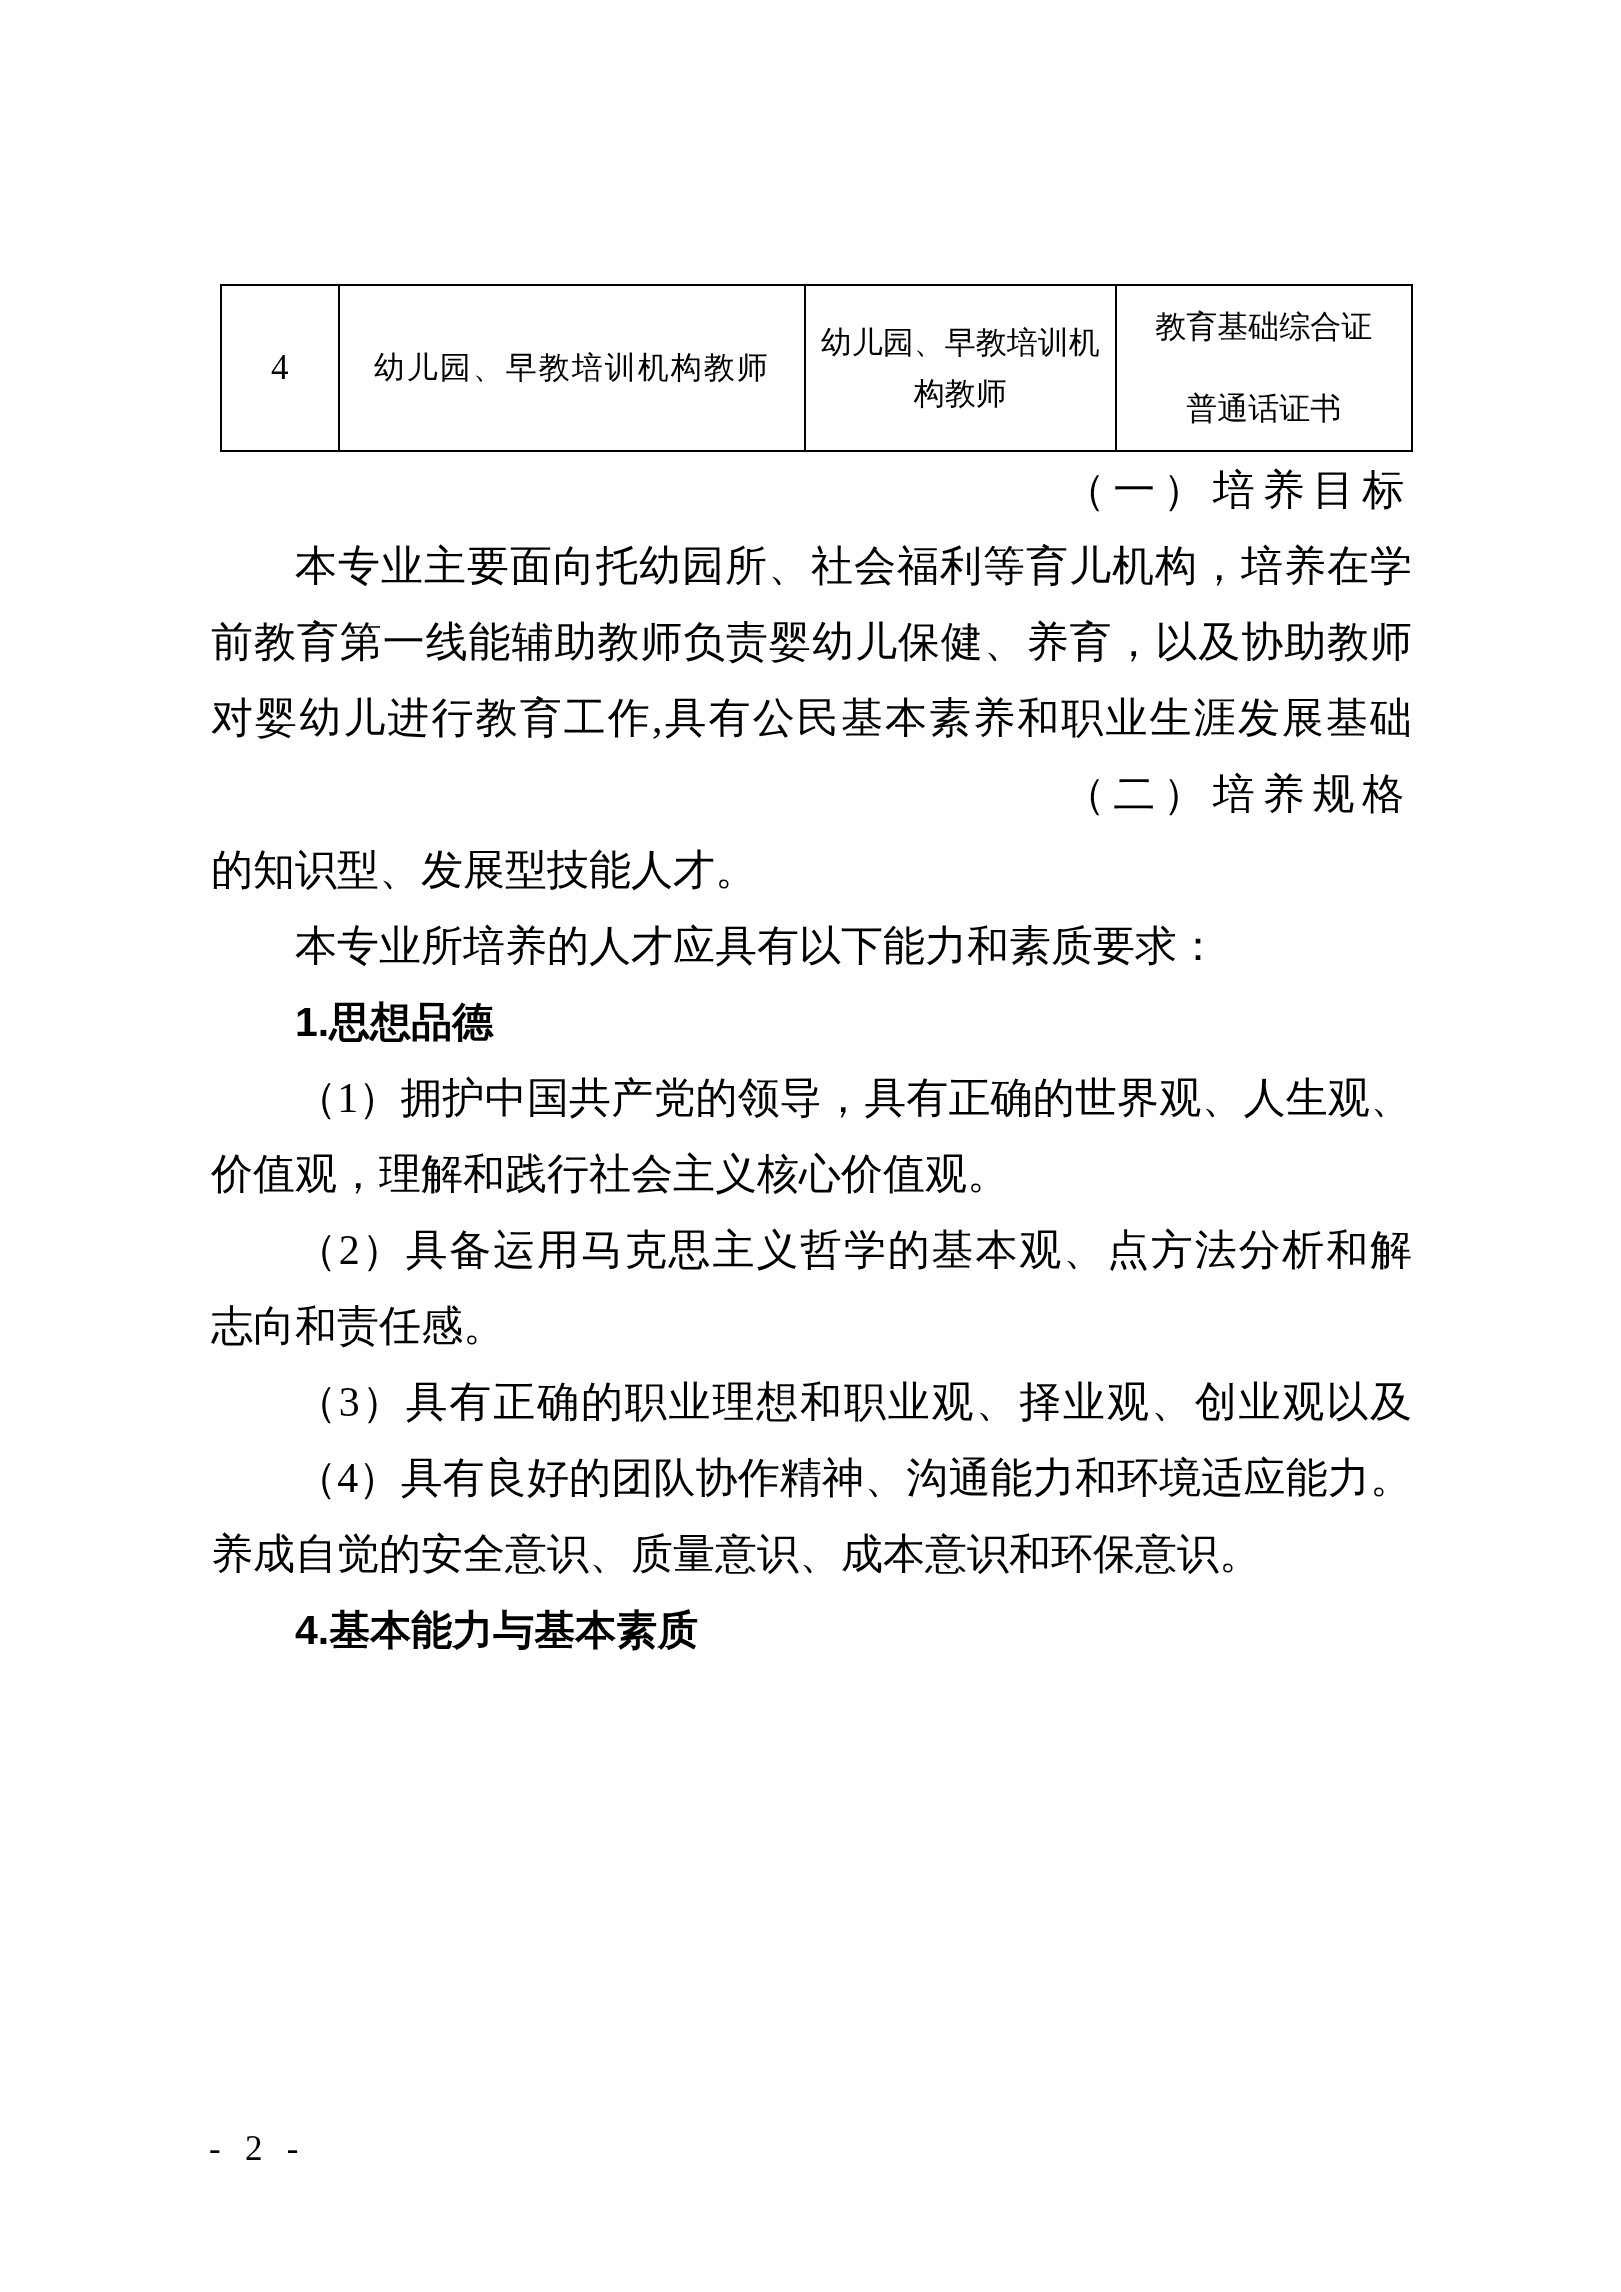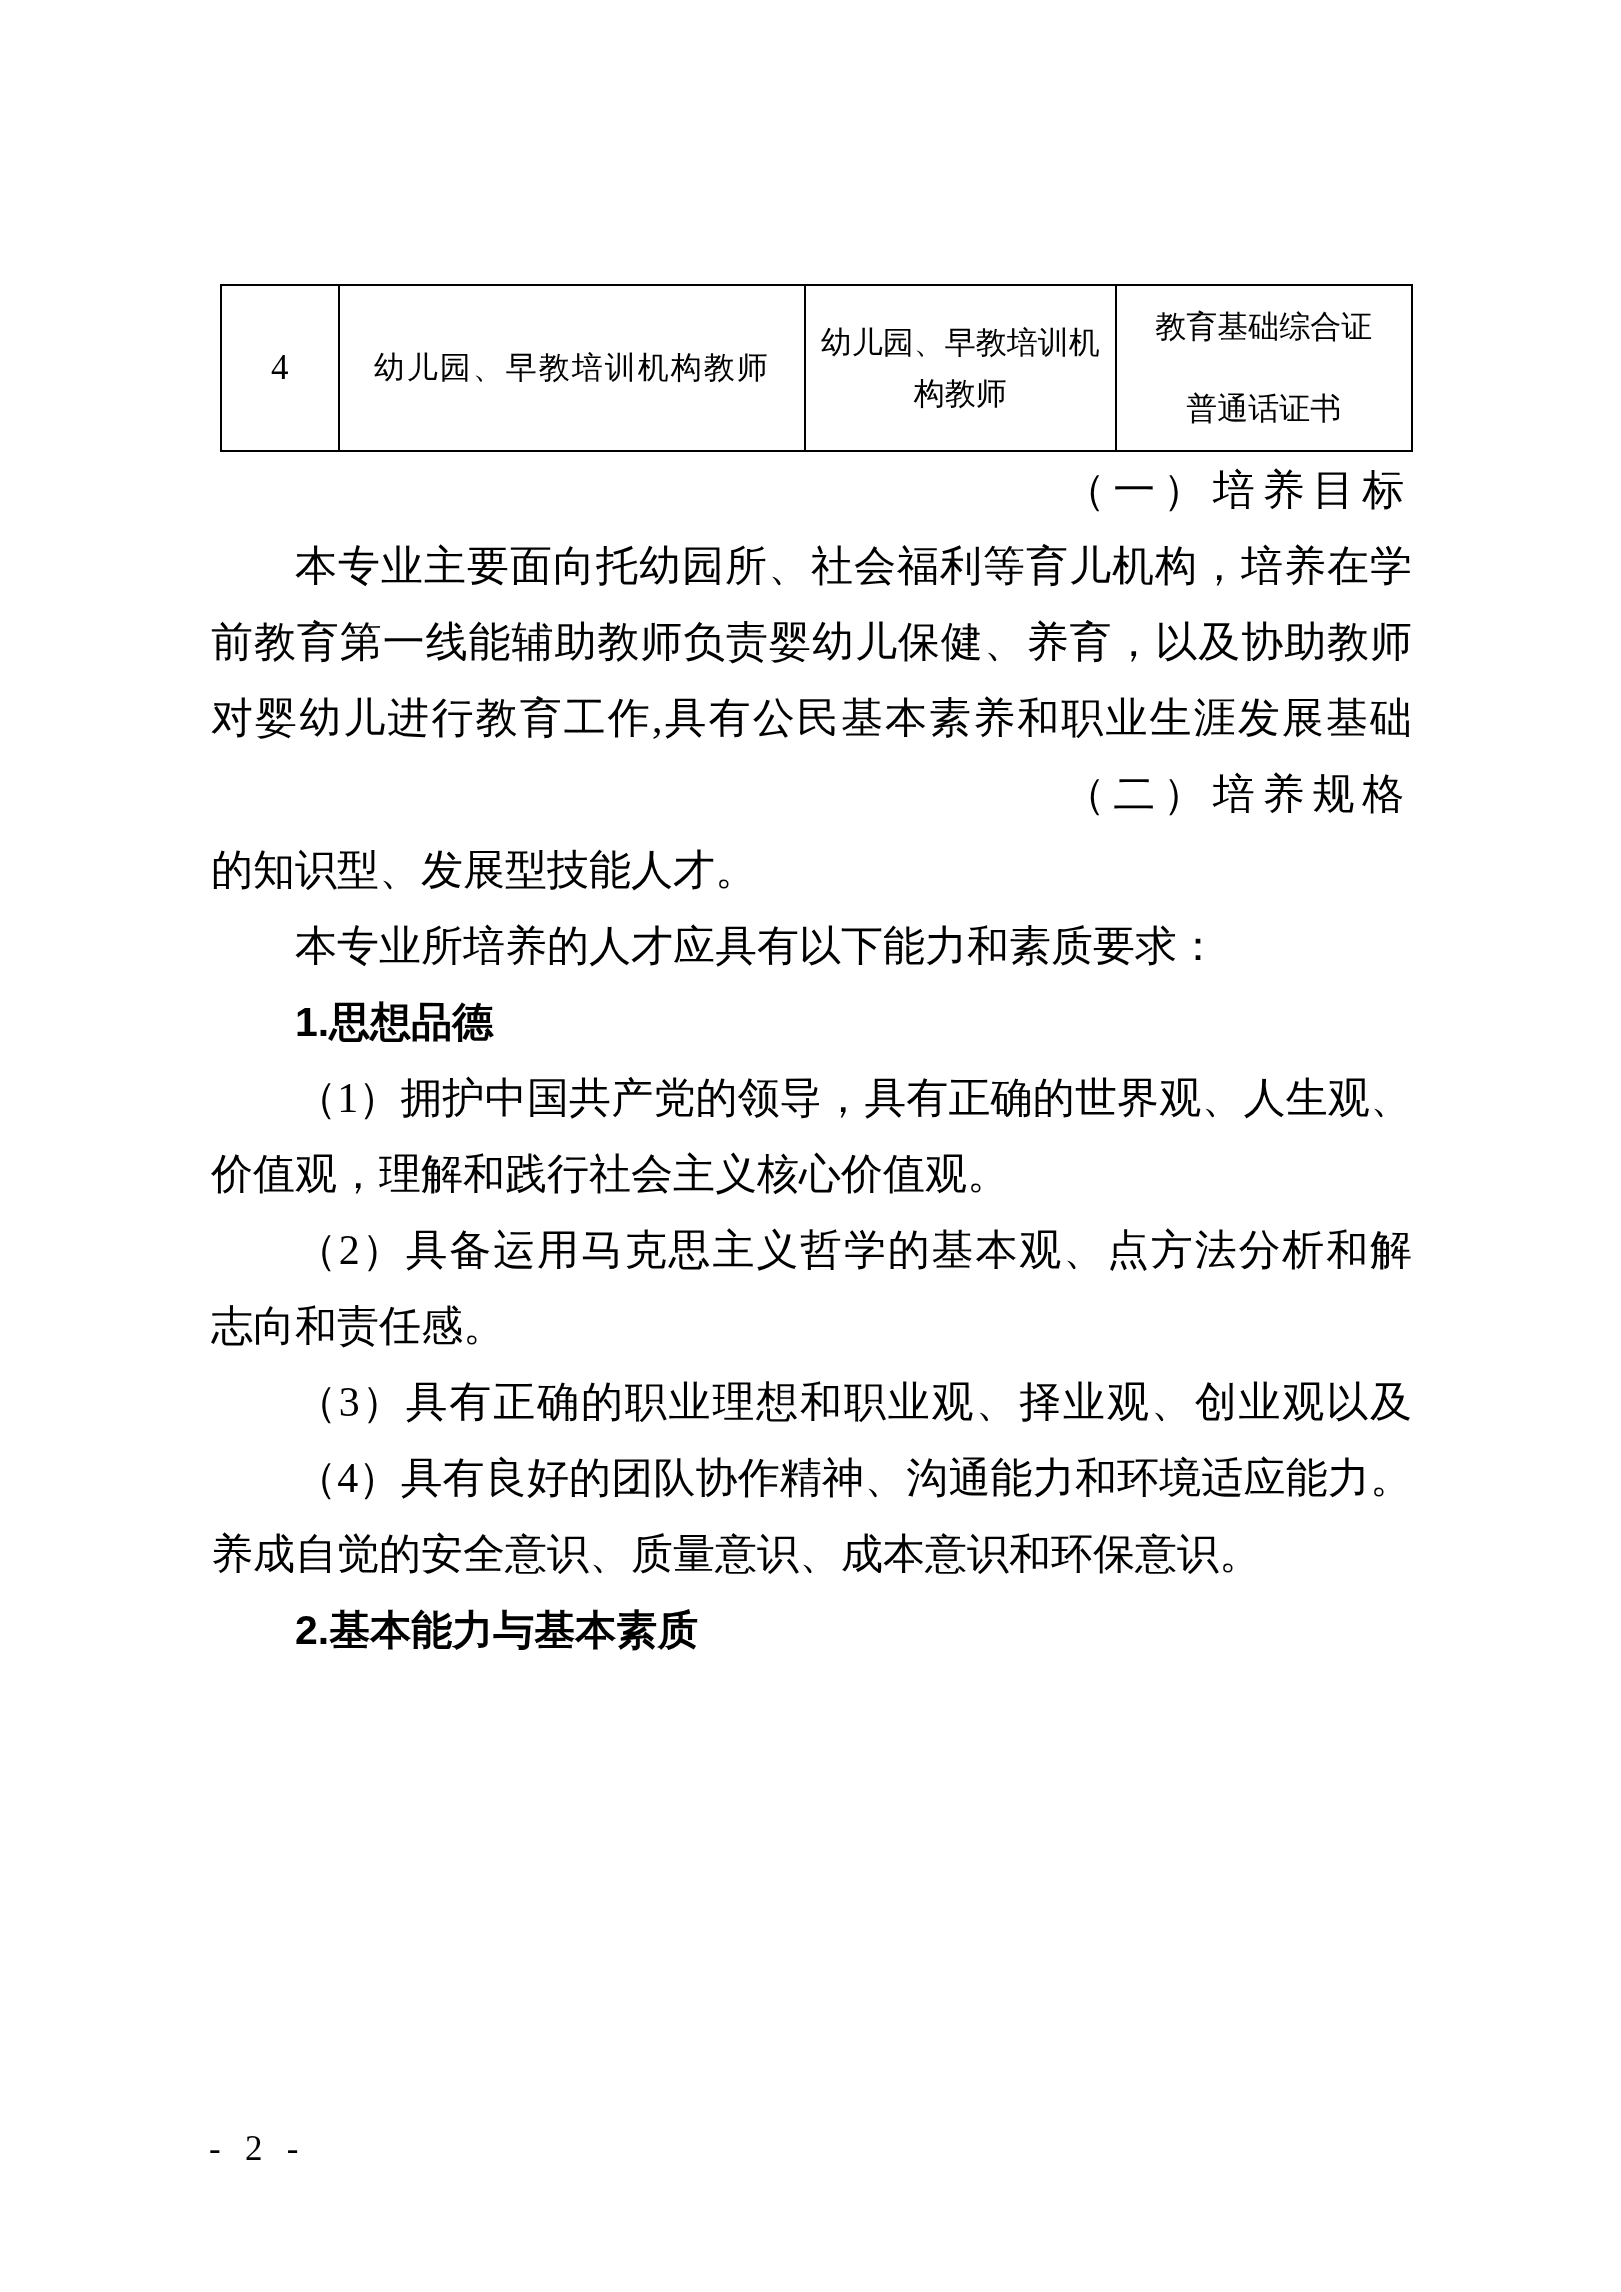--- a/index.html
+++ b/index.html
@@ -84,19 +84,19 @@
     <div class="ln">价值观，理解和践行社会主义核心价值观。</div>
 
     <div class="ln indent fill">（2）具备运用马克思主义哲学的基本观、点方法分析和解</div>
     <div class="ln">志向和责任感。</div>
 
     <div class="ln indent fill">（3）具有正确的职业理想和职业观、择业观、创业观以及</div>
 
     <div class="ln indent fill">（4）具有良好的团队协作精神、沟通能力和环境适应能力。</div>
     <div class="ln">养成自觉的安全意识、质量意识、成本意识和环保意识。</div>
 
-    <div class="ln bold indent">2.基本能力与基本素质</div>
+    <div class="ln bold indent">4.基本能力与基本素质</div>
 
   </div>
 
   <div class="footer">- 2 -</div>
 </div>
 
 
 </body></html>

